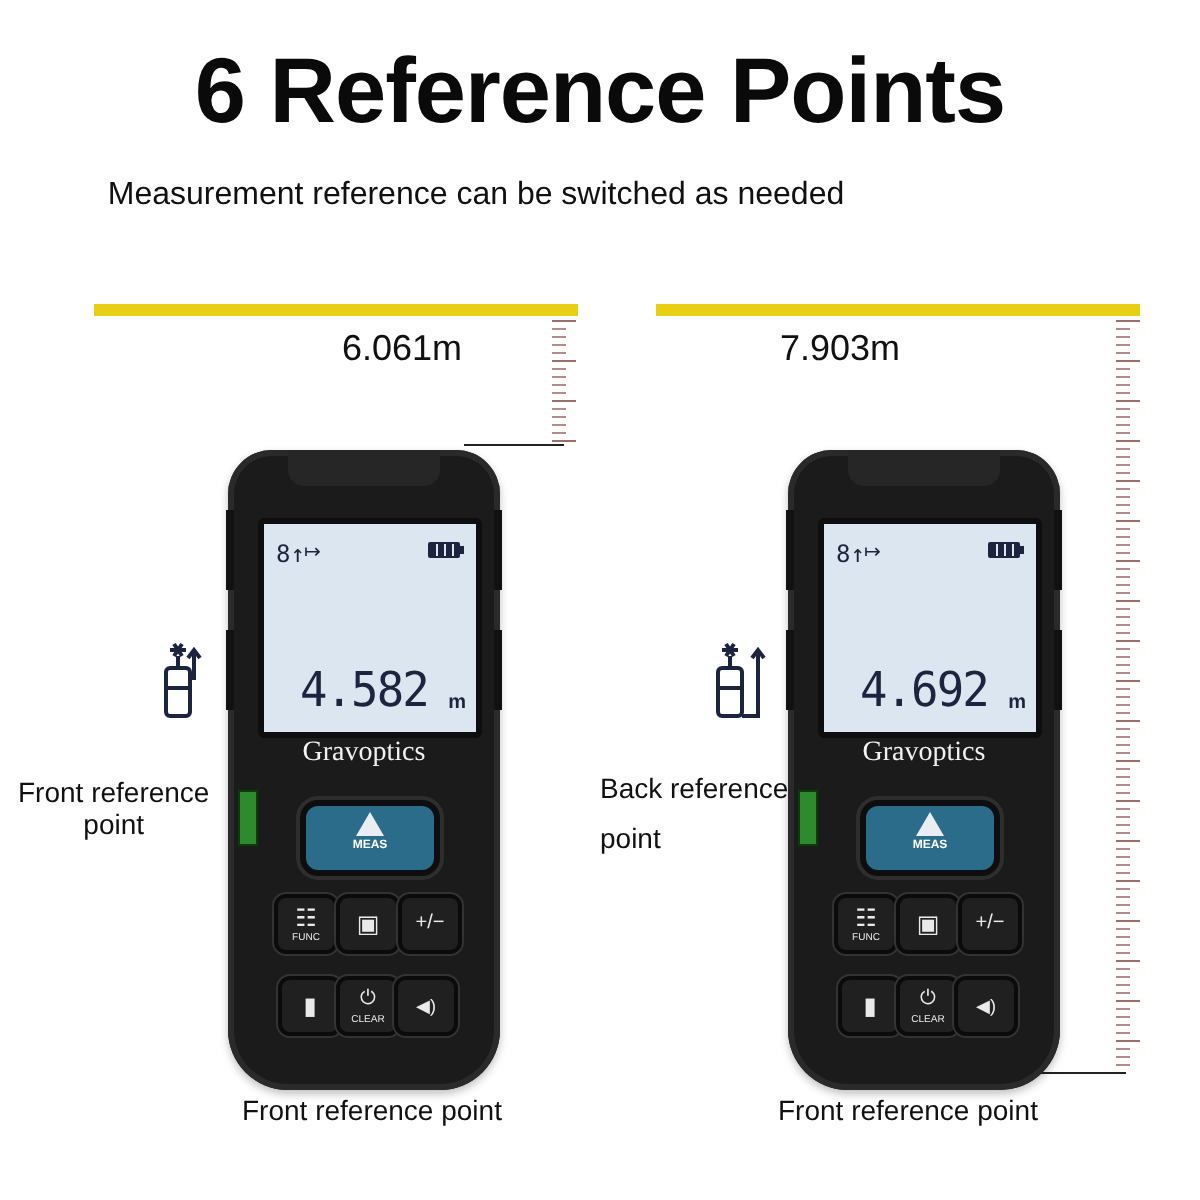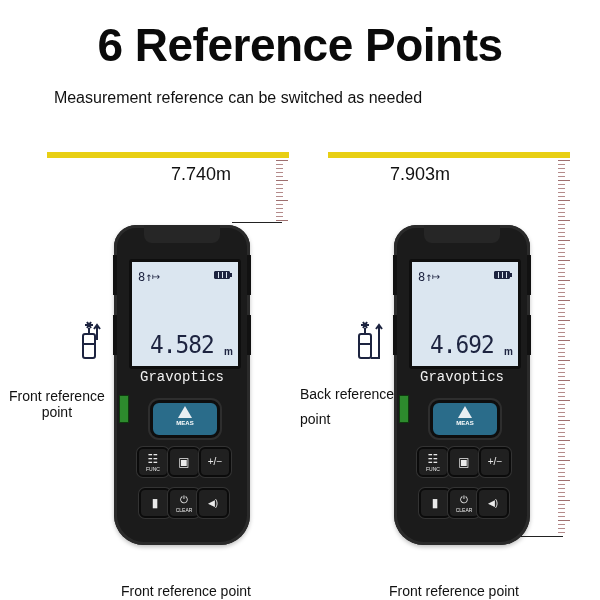--- a/index.html
+++ b/index.html
@@ -21,46 +21,46 @@
   .device .shell { position: absolute; inset: 0; background: #1b1b1b; border-radius: 22px 22px 30px 30px; box-shadow: inset 0 0 0 3px #2a2a2a, 0 2px 4px rgba(0,0,0,0.25); }
   .device .topcap { position: absolute; left: 30px; top: 0; width: 76px; height: 18px; background: #262626; border-radius: 0 0 8px 8px; }
   .device .side-notch { position: absolute; width: 4px; height: 40px; background: #111; }
   .screen { position: absolute; left: 15px; top: 34px; width: 106px; height: 104px; background: #dbe6f0; border: 3px solid #0e0e0e; border-radius: 3px; }
   .screen .mode-icon { position: absolute; left: 6px; top: 8px; font-size: 12px; font-family: "DejaVu Sans Mono", monospace; color: #1d2440; }
   .screen .ruler-glyph { position: absolute; left: 20px; top: 9px; font-size: 10px; color: #1d2440; }
   .screen .battery { position: absolute; right: 8px; top: 9px; width: 14px; height: 6px; border: 1px solid #1d2440; border-radius: 1px; background: repeating-linear-gradient(to right, #1d2440 0 3px, transparent 3px 4px); }
   .screen .battery::after { content: ""; position: absolute; right: -3px; top: 1px; width: 2px; height: 4px; background: #1d2440; }
   .screen .reading { position: absolute; left: 18px; bottom: 7px; font-family: "DejaVu Sans Mono", monospace; font-size: 24px; color: #1d2440; letter-spacing: -1px; transform: scaleX(0.95); transform-origin: left; }
   .screen .unit { position: absolute; right: 5px; bottom: 9px; font-size: 10px; font-weight: bold; color: #1d2440; }
-  .brand { position: absolute; left: 0; width: 136px; top: 144px; text-align: center; font-family: Liberation Mono, monospace; font-size: 14px; color: #f2f2f2; }
+  .brand { position: absolute; left: 0; width: 136px; top: 144px; text-align: center; font-family: Liberation Serif, serif; font-size: 14px; color: #f2f2f2; }
   .meas-btn { position: absolute; left: 36px; top: 175px; width: 64px; height: 32px; background: #2a6c8a; border: 3px solid #0e0e0e; border-radius: 9px; box-shadow: 0 0 0 2px #2e2e2e; }
   .meas-btn .tri { position: absolute; left: 25px; top: 3px; width: 0; height: 0; border-left: 7px solid transparent; border-right: 7px solid transparent; border-bottom: 12px solid #e8eef2; }
   .meas-btn .lbl { position: absolute; left: 0; width: 64px; top: 17px; text-align: center; font-size: 6px; font-weight: bold; color: #ffffff; }
   .key { position: absolute; width: 28px; height: 26px; background: #202020; border: 2px solid #0b0b0b; border-radius: 6px; box-shadow: 0 0 0 1px #333; color: #eaeaea; text-align: center; }
   .key .glyph { display: block; font-size: 12px; line-height: 16px; margin-top: 2px; }
   .key .sub { display: block; font-size: 5px; line-height: 5px; }
   .level { position: absolute; width: 8px; height: 26px; background: #2d8a2d; border: 1px solid #0e3b0e; }
   .ref-icon { position: absolute; width: 26px; height: 44px; }
   .side-label { position: absolute; font-size: 14px; color: #111; line-height: 21px; }
-  .bottom-label { position: absolute; top: 547px; font-size: 14px; color: #111; margin-top: 36px; }
+  .bottom-label { position: absolute; top: 547px; font-size: 14px; color: #111; }
 </style>
 </head>
 <body>
 
 <div class="title">6 Reference Points</div>
 <div class="subtitle">Measurement reference can be switched as needed</div>
 
 <div>
   <div class="yellow-bar" style="left:47px; top:152px; width:242px;"></div>
   <div class="ruler" style="left:276px; top:160px; height:62px;">
     <div class="ruler-scale"></div>
       <div class="ruler-major"></div>
   </div>
   <div class="leader" style="left:232px; top:222px; width:50px;"></div>
-  <div class="measure" style="left:171px; top:164px;">7.740m</div>
+  <div class="measure" style="left:171px; top:164px;">6.061m</div>
 
   <svg class="ref-icon" style="left:80px; top:318px;" viewBox="0 0 26 44">
     <g stroke="#1d2440" stroke-width="2" fill="none">
       <path d="M7 4 L11 10 M11 4 L7 10 M5 7 L13 7"></path>
       <line x1="9" y1="10" x2="9" y2="16"></line>
       <path d="M17 22 L17 8 M14 11 L17 7 L20 11"></path>
       <rect x="3" y="16" width="12" height="24" rx="2"></rect>
       <line x1="3" y1="26" x2="15" y2="26"></line>
     </g>
   </svg>

